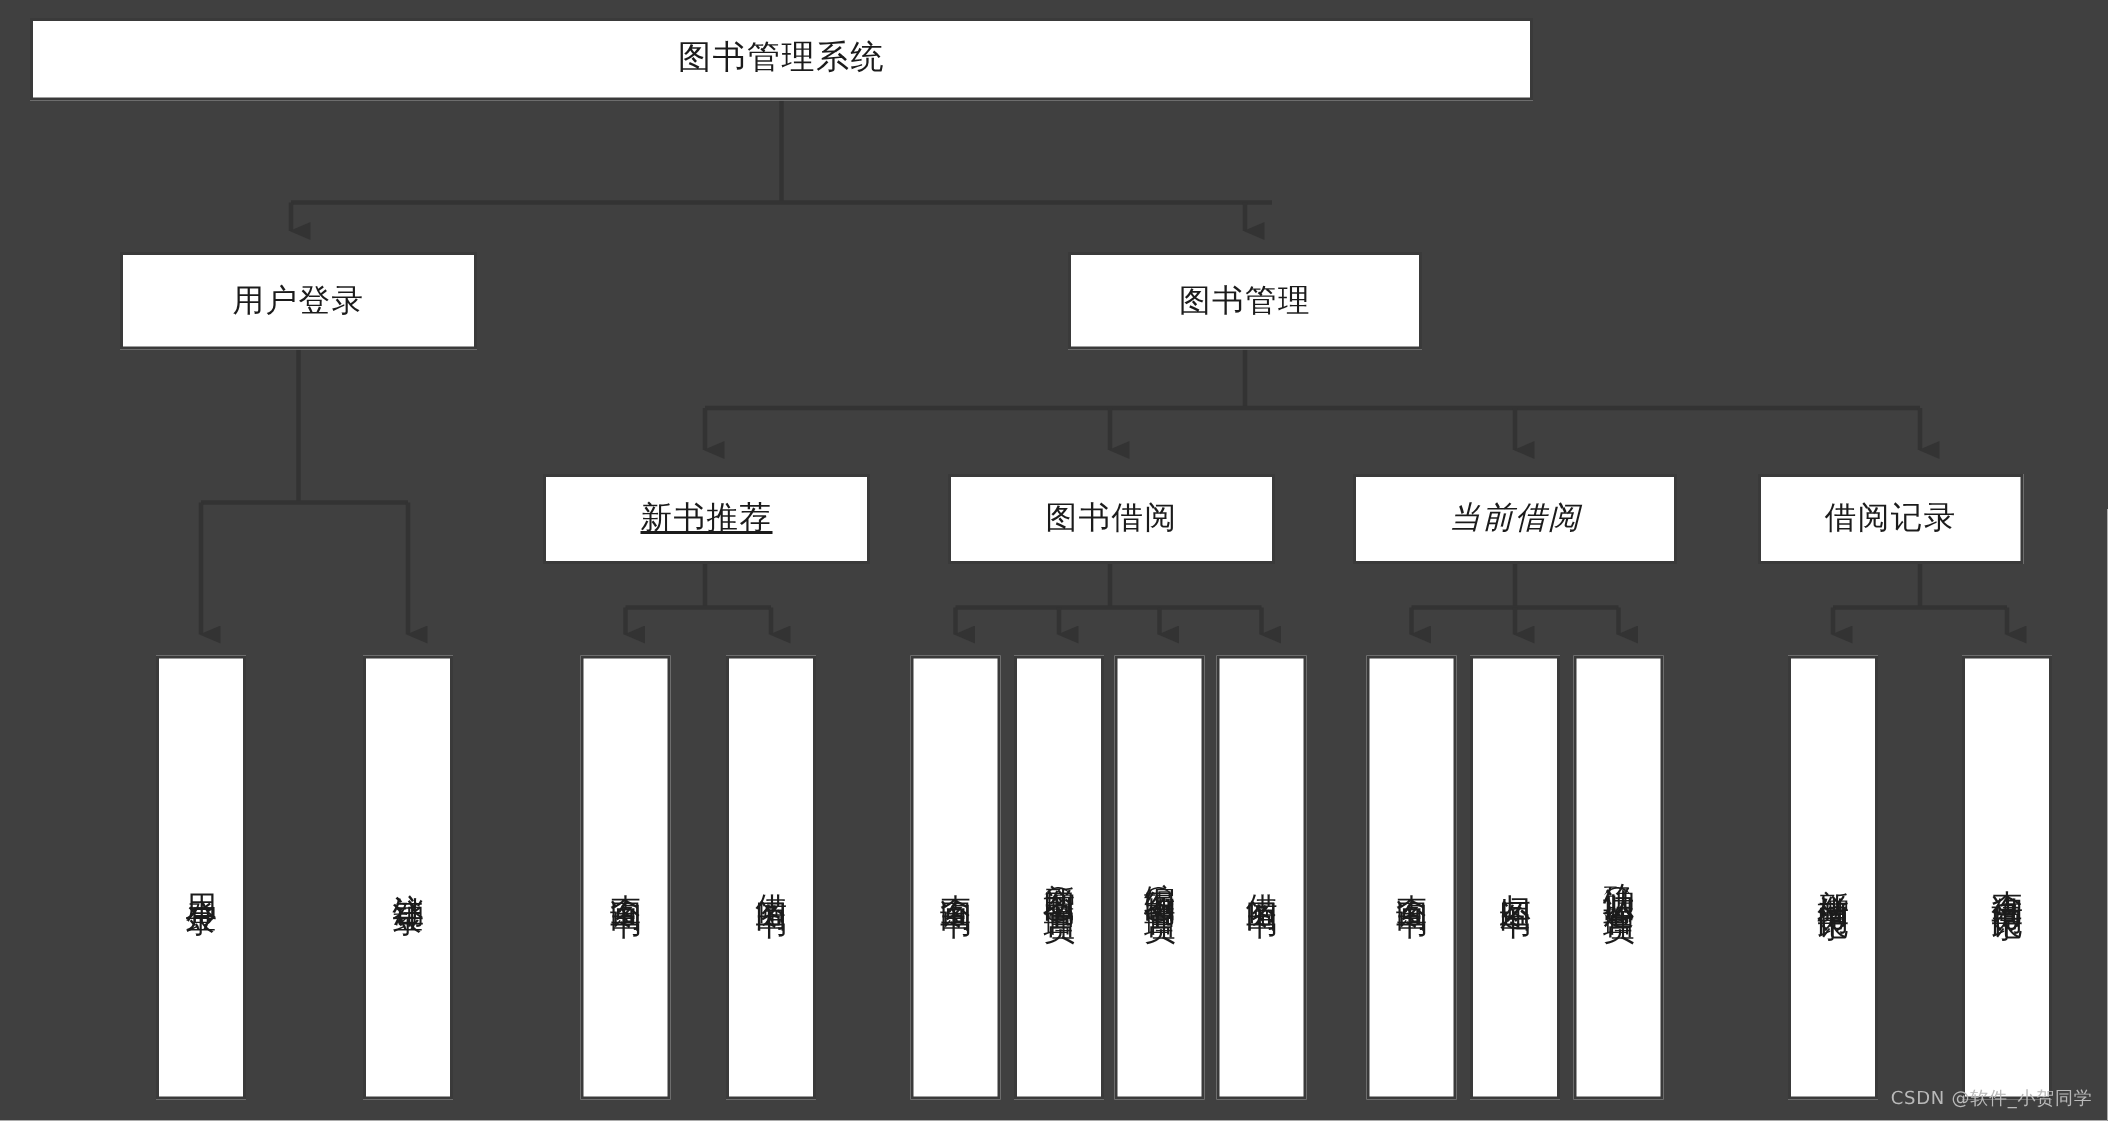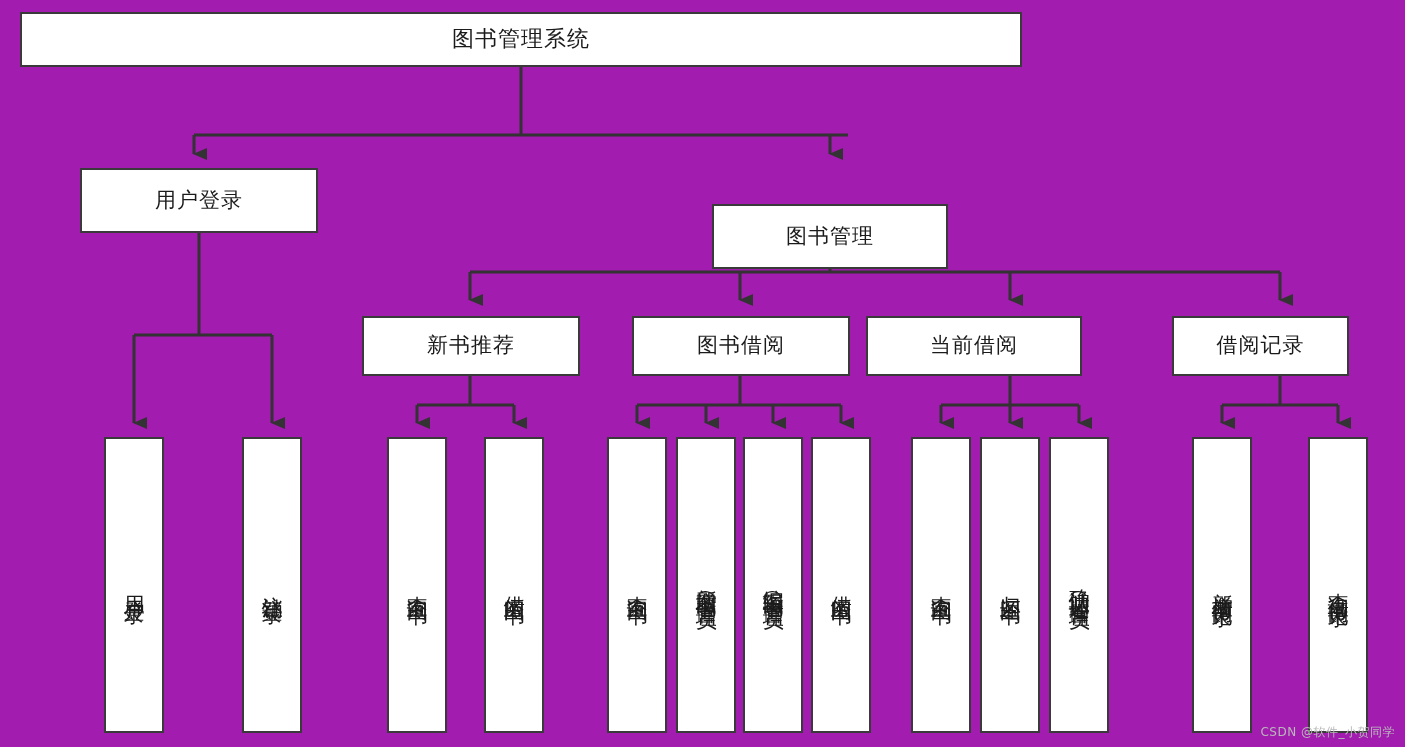--- a/index.html
+++ b/index.html
@@ -7,21 +7,21 @@
     padding: 0;
     background: #ffffff;
   }
   body {
     font-family: "DejaVu Sans", "Liberation Sans", sans-serif;
   }
   #canvas {
     position: relative;
     width: 1405px;
     height: 747px;
-    background: #a21caf;
+    background: #404040;
     overflow: hidden;
   }
   svg.edges {
     position: absolute;
     left: 0;
     top: 0;
     width: 1405px;
     height: 747px;
     pointer-events: none;
   }
@@ -121,33 +121,33 @@
   </svg>
 
   <div class="node horiz root" style="left:20px; top:12px; width:1002px; height:55px;">
     <span>图书管理系统</span>
   </div>
 
   <div class="node horiz" style="left:80px; top:168px; width:238px; height:65px;">
     <span>用户登录</span>
   </div>
 
-  <div class="node horiz" style="left:712px; top:168px; width:236px; height:65px;margin-top:36px;">
+  <div class="node horiz" style="left:712px; top:168px; width:236px; height:65px;">
     <span>图书管理</span>
   </div>
 
-  <div class="node horiz" style="left:362px; top:316px; width:218px; height:60px;">
+  <div class="node horiz" style="left:362px; top:316px; width:218px; height:60px;text-decoration:underline;">
     <span>新书推荐</span>
   </div>
 
   <div class="node horiz" style="left:632px; top:316px; width:218px; height:60px;text-align:right;">
     <span>图书借阅</span>
   </div>
 
-  <div class="node horiz" style="left:866px; top:316px; width:216px; height:60px;">
+  <div class="node horiz" style="left:902px; top:316px; width:216px; height:60px;font-style:italic;">
     <span>当前借阅</span>
   </div>
 
   <div class="node horiz" style="left:1172px; top:316px; width:177px; height:60px;">
     <span>借阅记录</span>
   </div>
 
   <div class="node vert" style="left:104px; top:437px; width:60px; height:296px;">
     <span class="vlabel">用户登录</span>
   </div>

